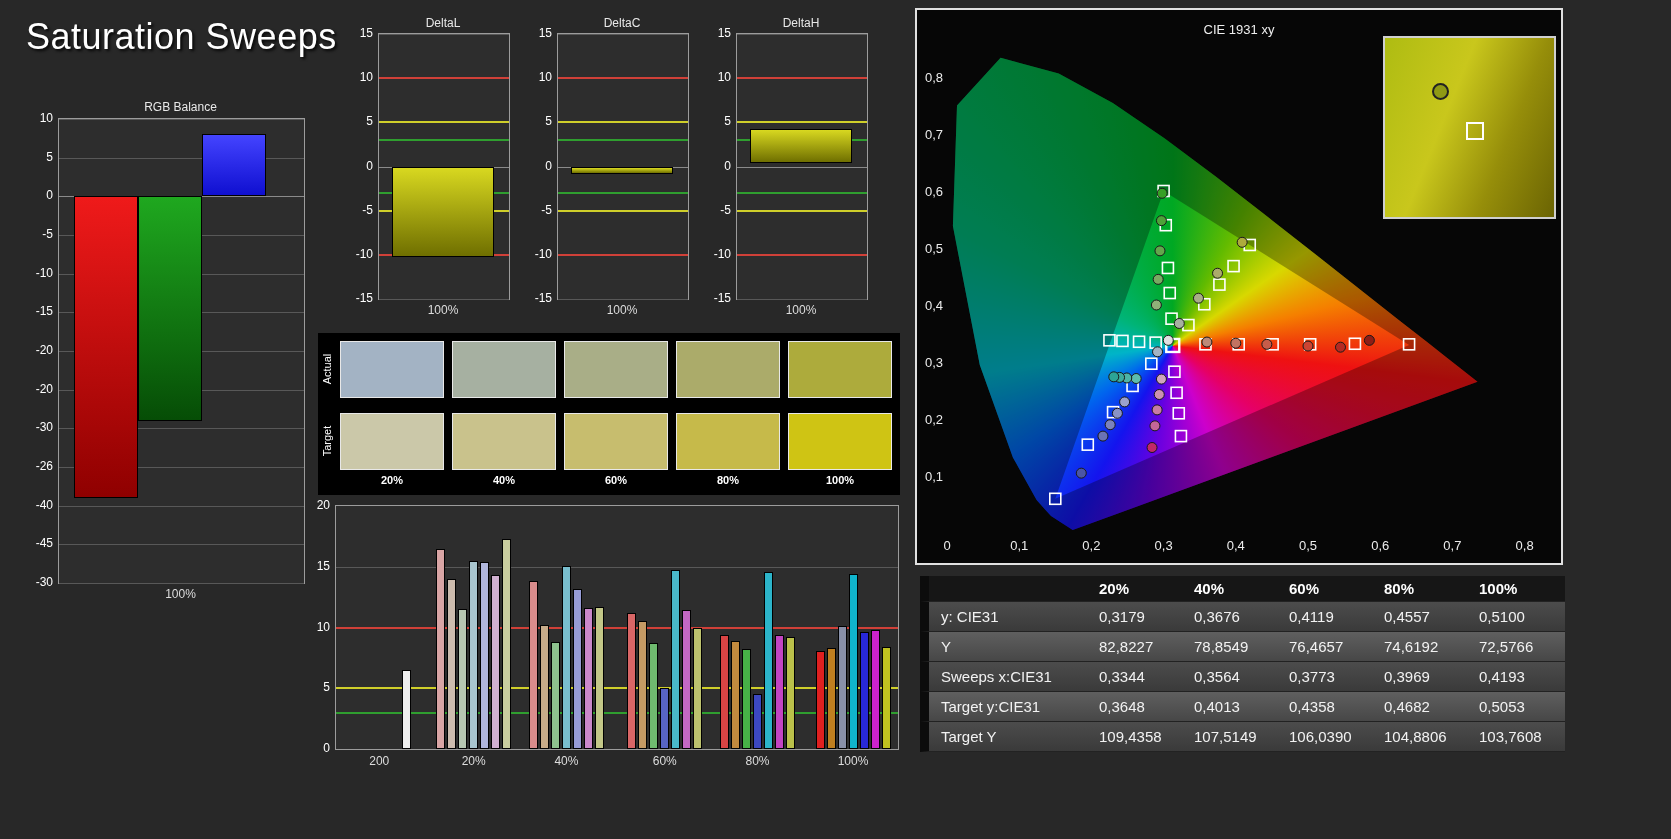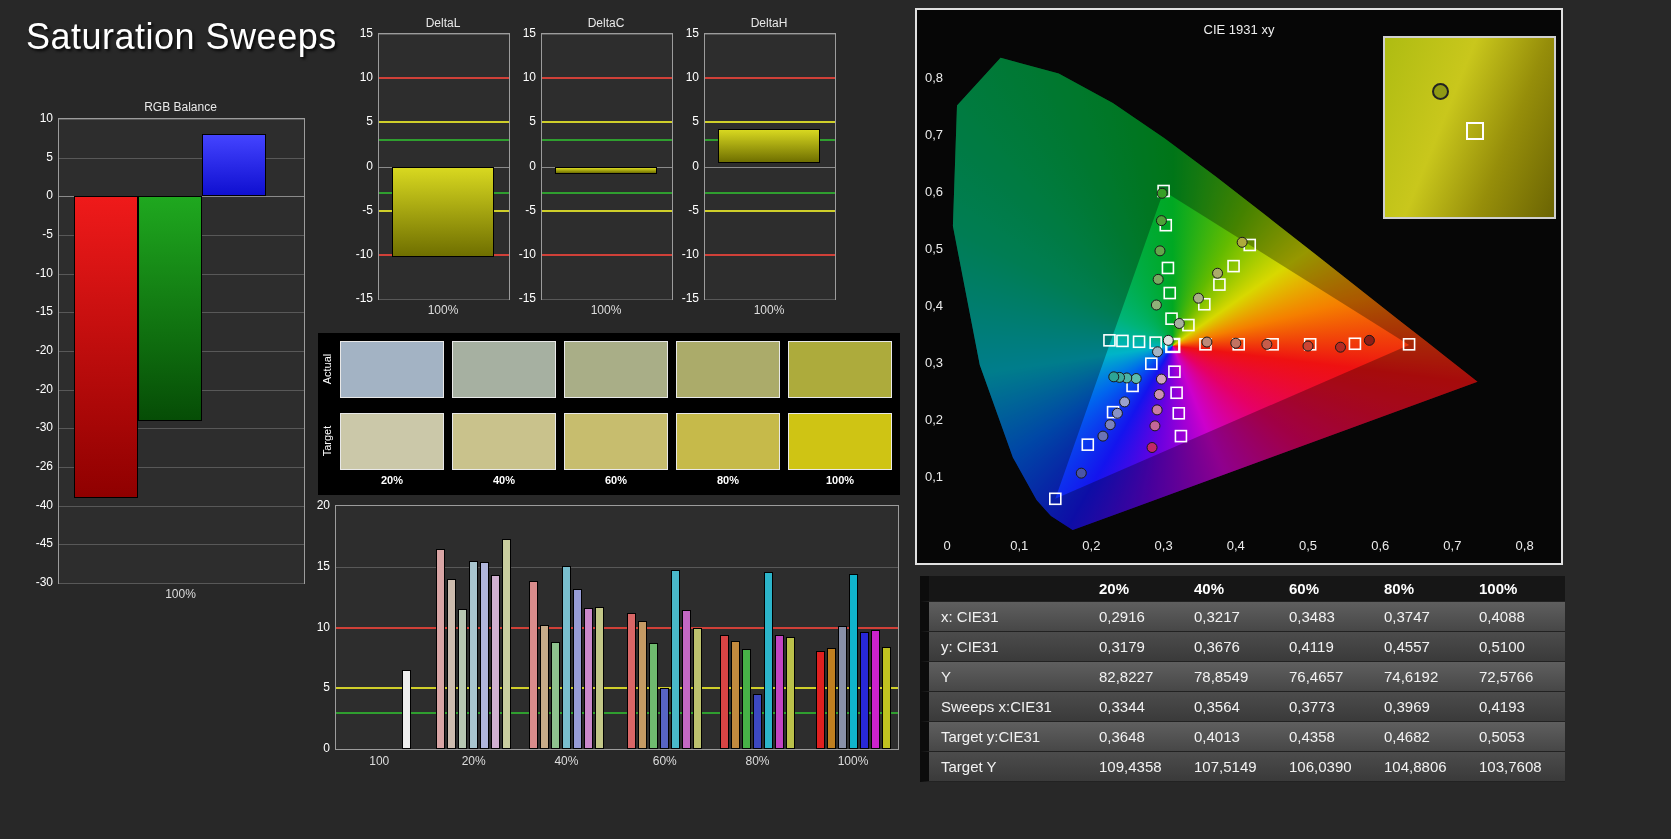--- a/index.html
+++ b/index.html
@@ -14,21 +14,21 @@
   .refline{position:absolute;left:0;right:0;height:2px;}
   .ytick{position:absolute;left:-38px;width:32px;text-align:right;font-size:12px;color:#ffffff;}
   .vbar{position:absolute;border:1px solid #000;box-sizing:border-box;}
   
   #rgb-section{position:absolute;left:30px;top:100px;width:290px;}
   #rgb-section .chart-title{margin-left:28px;width:245px;}
   #rgb-plot{position:relative;margin-left:28px;margin-top:4px;width:245px;height:464px;
     border:1px solid #9c9c9c;background:#2d2d2d;}
   #rgb-section .x-label{margin-left:28px;width:245px;}
   
-  #delta-row{position:absolute;left:345px;top:16px;display:flex;}
+  #delta-row{position:absolute;left:345px;top:16px;display:flex;gap:16px;}
   .delta-widget{position:relative;padding-left:33px;width:163px;box-sizing:border-box;}
   .delta-widget .chart-title{width:130px;}
   .delta-plot{position:relative;width:130px;height:265px;border:1px solid #9c9c9c;background:#2d2d2d;margin-top:3px;}
   .delta-widget .x-label{width:130px;}
   
   #swatch-panel{position:absolute;left:318px;top:333px;width:582px;height:162px;background:#000;}
   .swatch{position:absolute;width:104px;height:57px;border:1px solid #e8e8e8;box-sizing:border-box;}
   .swatch-rowlabel{position:absolute;width:60px;height:14px;font-size:11px;color:#fff;text-align:center;
     transform:rotate(-90deg);transform-origin:center;}
   .swatch-collabel{position:absolute;width:104px;text-align:center;font-size:11px;font-weight:bold;color:#fff;}
@@ -217,21 +217,21 @@
         <div class="ytick" style="top: 174.25px;">5</div>
         <div class="gridline" style="top: 121.5px;"></div>
         <div class="ytick" style="top: 113.5px;">10</div>
         <div class="gridline" style="top: 60.75px;"></div>
         <div class="ytick" style="top: 52.75px;">15</div>
         <div class="ytick" style="top: -8px;">20</div>
         <div class="refline" style="top: 120.5px; background: rgb(208, 64, 56);"></div>
         <div class="refline" style="top: 181.25px; background: rgb(207, 207, 42);"></div>
         <div class="refline" style="top: 205.55px; background: rgb(47, 158, 47);"></div>
         <div class="vbar" style="left: 65.75px; width: 9px; top: 164.025px; height: 78.975px; background: rgb(238, 238, 238);"></div>
-        <div class="de-xlabel" style="left: 13.274px;">100</div>
+        <div class="de-xlabel" style="left: 13.274px;">200</div>
         <div class="vbar" style="left: 100.19px; width: 9px; top: 42.525px; height: 200.475px; background: rgb(217, 165, 165);"></div>
         <div class="vbar" style="left: 111.19px; width: 9px; top: 72.9px; height: 170.1px; background: rgb(205, 188, 174);"></div>
         <div class="vbar" style="left: 122.19px; width: 9px; top: 103.275px; height: 139.725px; background: rgb(183, 199, 178);"></div>
         <div class="vbar" style="left: 133.19px; width: 9px; top: 54.675px; height: 188.325px; background: rgb(169, 198, 207);"></div>
         <div class="vbar" style="left: 144.19px; width: 9px; top: 55.89px; height: 187.11px; background: rgb(176, 182, 220);"></div>
         <div class="vbar" style="left: 155.19px; width: 9px; top: 69.255px; height: 173.745px; background: rgb(208, 176, 208);"></div>
         <div class="vbar" style="left: 166.19px; width: 9px; top: 32.805px; height: 210.195px; background: rgb(201, 205, 159);"></div>
         <div class="de-xlabel" style="left: 107.69px;">20%</div>
         <div class="vbar" style="left: 192.92px; width: 9px; top: 75.33px; height: 167.67px; background: rgb(217, 140, 140);"></div>
         <div class="vbar" style="left: 203.92px; width: 9px; top: 119.07px; height: 123.93px; background: rgb(199, 171, 137);"></div>
@@ -360,28 +360,20 @@
 
   <section id="cie-table">
       <div class="trow thead">
         <div class="tcell lcell"></div>
         <div class="tcell vcell">20%</div>
         <div class="tcell vcell">40%</div>
         <div class="tcell vcell">60%</div>
         <div class="tcell vcell">80%</div>
         <div class="tcell vcell">100%</div>
       </div>
-      <div class="trow odd">
-        <div class="tcell lcell">x: CIE31</div>
-        <div class="tcell vcell">0,2916</div>
-        <div class="tcell vcell">0,3217</div>
-        <div class="tcell vcell">0,3483</div>
-        <div class="tcell vcell">0,3747</div>
-        <div class="tcell vcell">0,4088</div>
-      </div>
       <div class="trow even">
         <div class="tcell lcell">y: CIE31</div>
         <div class="tcell vcell">0,3179</div>
         <div class="tcell vcell">0,3676</div>
         <div class="tcell vcell">0,4119</div>
         <div class="tcell vcell">0,4557</div>
         <div class="tcell vcell">0,5100</div>
       </div>
       <div class="trow odd">
         <div class="tcell lcell">Y</div>

